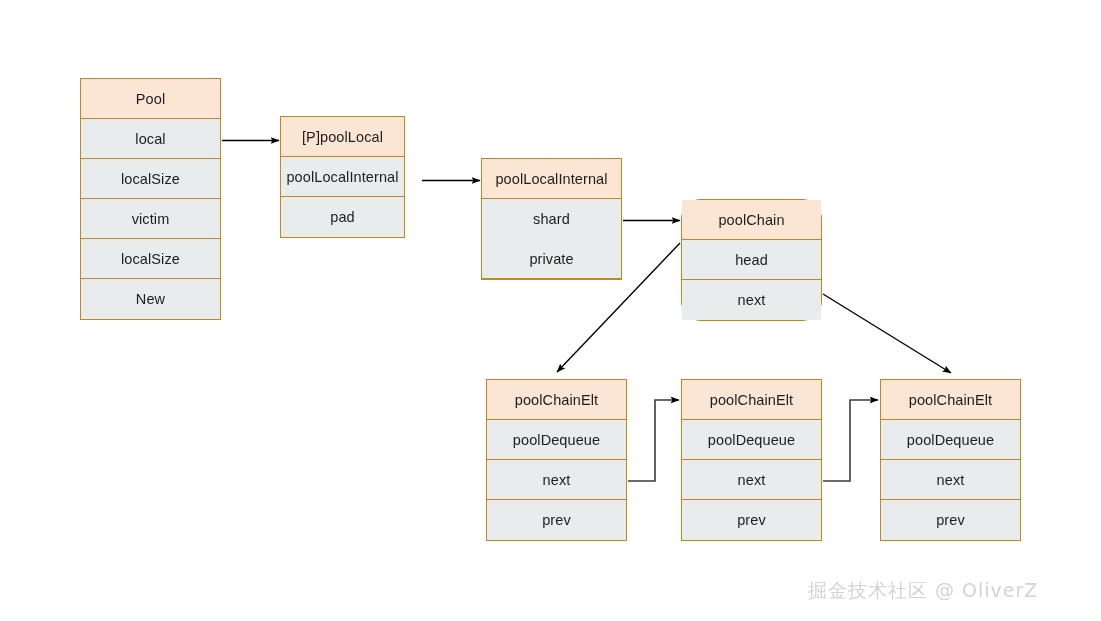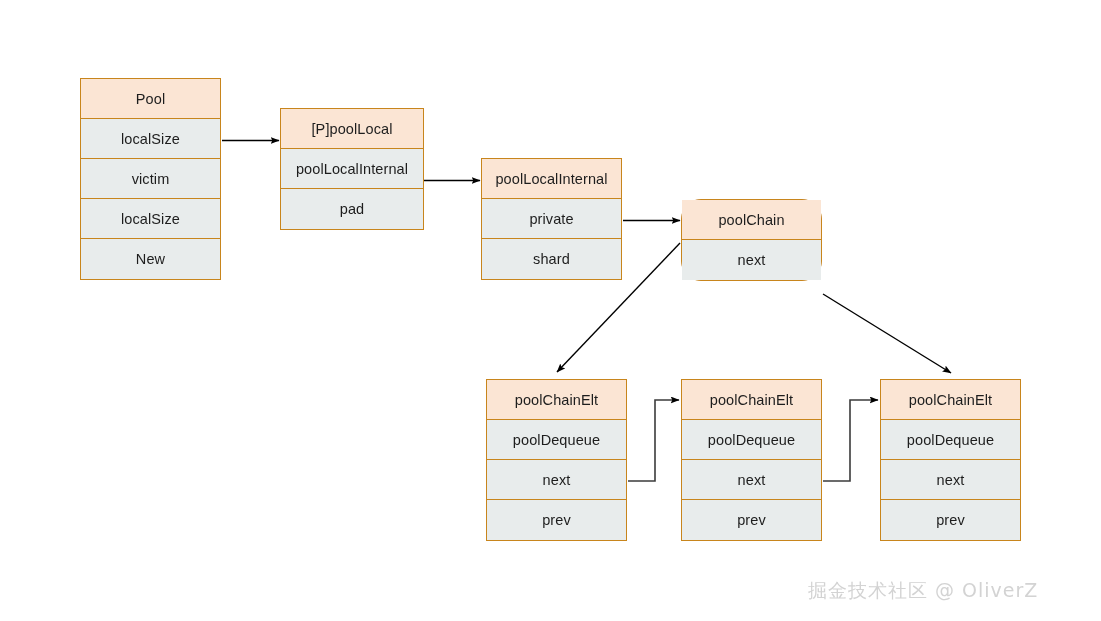--- a/index.html
+++ b/index.html
@@ -98,40 +98,42 @@
       <polyline points="628,481 655,481 655,400 679,400" fill="none" stroke="#3b3b3b" stroke-width="1.6" marker-end="url(#arrowhead)"></polyline>
     </g>
 
     <g>
       <polyline points="823,481 850,481 850,400 878,400" fill="none" stroke="#3b3b3b" stroke-width="1.6" marker-end="url(#arrowhead)"></polyline>
     </g>
   </svg>
 
   <div class="node" style="left:80px; top:78px; width:141px;">
     <div class="cell header" style="height:40px;">Pool</div>
+    <div class="cell" style="height:40px;">local</div>
     <div class="cell" style="height:40px;">localSize</div>
     <div class="cell" style="height:40px;text-align:center;">victim</div>
     <div class="cell" style="height:40px;">localSize</div>
     <div class="cell last" style="height:40px;">New</div>
   </div>
 
-  <div class="node" style="left:280px; top:108px; width:144px;">
+  <div class="node" style="left:280px; top:116px; width:125px;">
     <div class="cell header" style="height:40px;">[P]poolLocal</div>
     <div class="cell" style="height:40px;">poolLocalInternal</div>
     <div class="cell last" style="height:40px;">pad</div>
   </div>
 
   <div class="node" style="left:481px; top:158px; width:141px;">
     <div class="cell header" style="height:40px;">poolLocalInternal</div>
+    <div class="cell last" style="height:40px;">shard</div>
     <div class="cell" style="height:40px;">private</div>
-    <div class="cell last" style="height:40px;">shard</div>
   </div>
 
   <div class="node" style="left:681px; top:199px; width:141px;border-radius:20px;">
     <div class="cell header" style="height:40px;">poolChain</div>
+    <div class="cell" style="height:40px;">head</div>
     <div class="cell last" style="height:40px;">next</div>
   </div>
 
   <div class="node" style="left:486px; top:379px; width:141px;">
     <div class="cell header" style="height:40px;">poolChainElt</div>
     <div class="cell" style="height:40px;">poolDequeue</div>
     <div class="cell" style="height:40px;">next</div>
     <div class="cell last" style="height:40px;">prev</div>
   </div>
 

